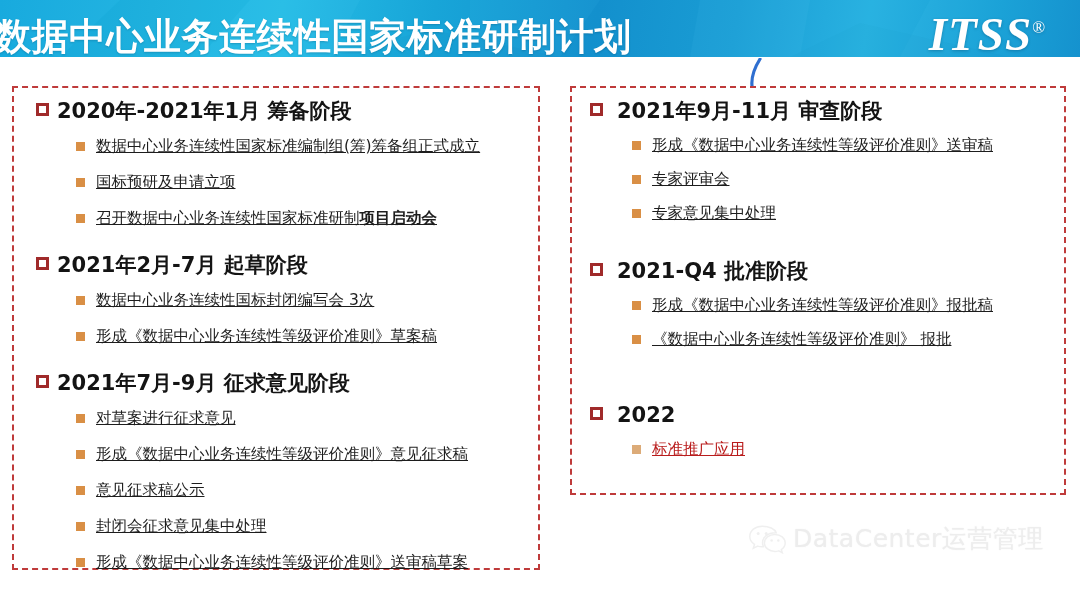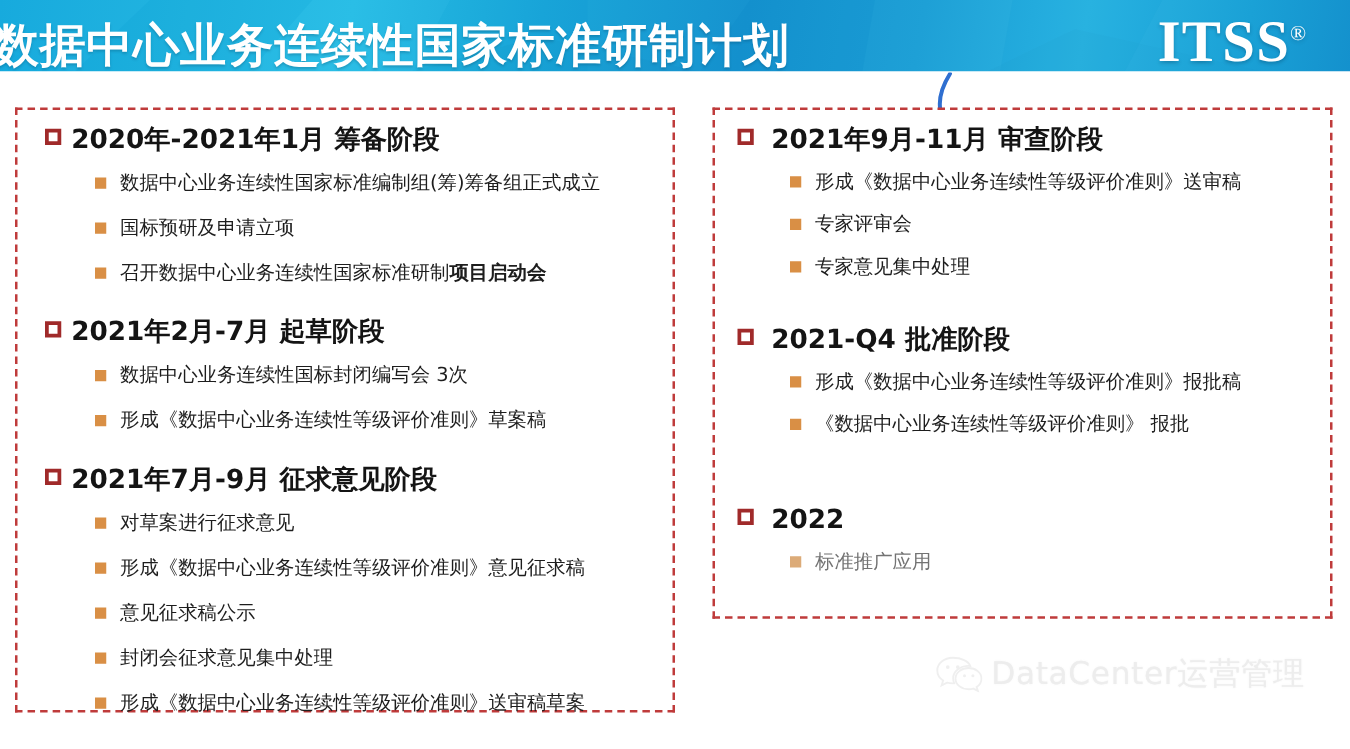--- a/index.html
+++ b/index.html
@@ -66,20 +66,21 @@
     position: absolute;
     right: 34px;
     top: 6px;
     color: #ffffff;
     font-family: "Liberation Serif", "DejaVu Serif", serif;
     font-size: 47px;
     font-weight: bold;
     letter-spacing: 1px;
     line-height: 56px;
     text-shadow: 0 1px 3px rgba(0,40,70,.30);
+    font-style: italic;
   }
   #itss-logo .reg {
     font-size: 17px;
     vertical-align: super;
     line-height: 1;
     font-weight: normal;
   }
 
   
   #blue-stroke {
@@ -161,26 +162,27 @@
     margin-right: 11px;
     margin-top: 7px;
   }
 
   .item-text {
     font-size: 15.5px;
     color: #1d1d1d;
     line-height: 22px;
     white-space: nowrap;
     font-family: "DejaVu Sans", "Liberation Sans", sans-serif;
+    text-decoration: underline;
   }
   .item-text b { font-weight: bold; }
 
   
   .item.dim .item-bullet { background: #dcab78; }
-  .item.dim .item-text { color: #737373; }
+  .item.dim .item-text { color: #b91c1c; }
 
   .spacer-sm { height: 14px; }
   .spacer-md { height: 26px; }
   .spacer-lg { height: 44px; }
 
   
   #watermark {
     position: absolute;
     left: 748px;
     top: 524px;

